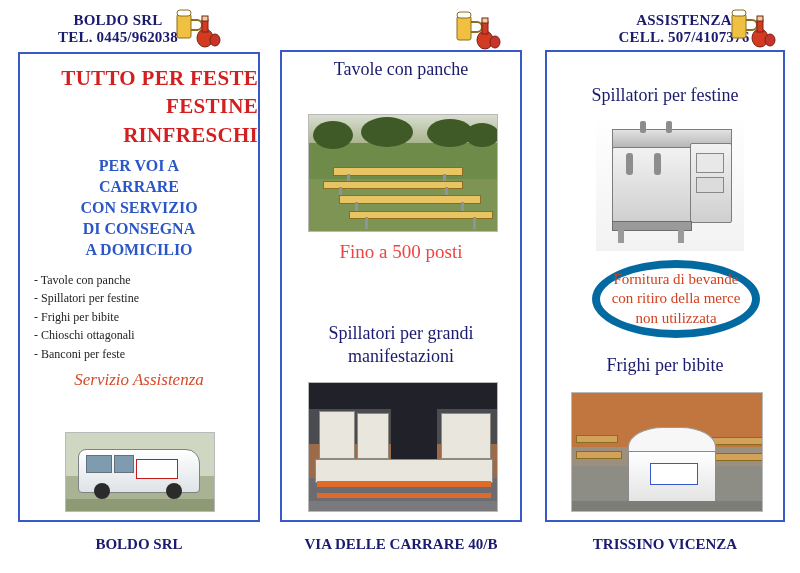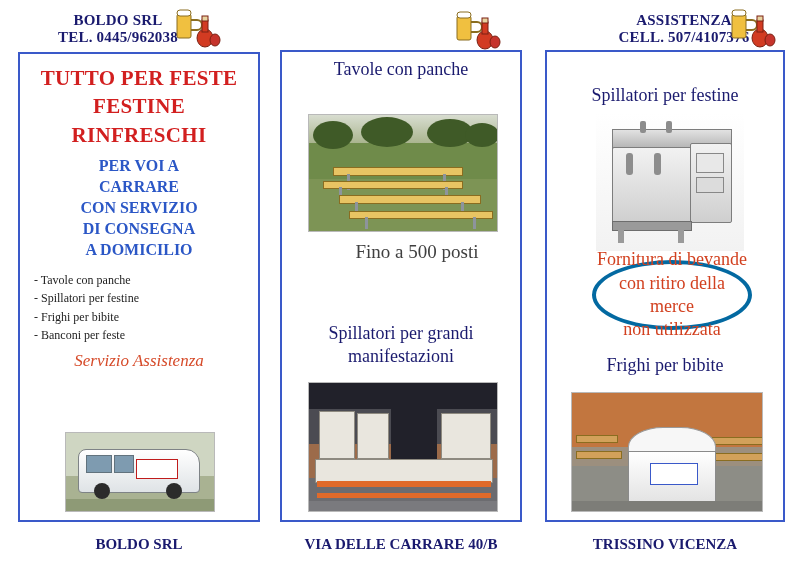--- a/index.html
+++ b/index.html
@@ -42,21 +42,21 @@
 
   
   .mug {
     position: absolute;
     width: 46px;
     height: 40px;
   }
 
   
   .left-title {
-    text-align: center;
+    text-align: right;
     color: #d21f1f;
     font-weight: bold;
     font-size: 21px;
     line-height: 1.35;
     margin-top: 10px;
     letter-spacing: .3px;
   }
   .left-sub {
     text-align: center;
     color: #2b57c6;
@@ -81,22 +81,21 @@
   }
 
   
   .ph {
     text-align: center;
     color: #1a1a6e;
     font-size: 18px;
     line-height: 1.25;
   }
   .ph.blue {
-    color: #404040;
-    padding-left: 16px;
+    color: #ef4444;
   }
 
   
   .footer {
     position: absolute;
     text-align: center;
     color: #1a1a6e;
     font-weight: bold;
     font-size: 15px;
   }
@@ -140,25 +139,25 @@
   
   .ph-van { background: linear-gradient(#cfd6c2 0 55%, #a9b292 55% 100%); }
   .ph-van .vanbody { position:absolute; background:linear-gradient(#ffffff,#dfe3e6); border:1px solid #7e8386; border-radius:8px 14px 4px 4px; }
   .ph-van .win { position:absolute; background:#7e9bb0; border:1px solid #61727d; }
   .ph-van .wheel { position:absolute; background:#2b2b2b; border-radius:50%; }
   .ph-van .sticker { position:absolute; background:#ffffff; border:1px solid #c01c1c; }
 
   
   .oval {
     position: absolute;
-    border: 4px solid #0369a1;
+    border: 8px solid #0369a1;
     border-radius: 50%;
     color: #d2401f;
     text-align: center;
-    font-size: 18px;
+    font-size: 15px;
     line-height: 1.3;
     display: flex;
     align-items: center;
     justify-content: center;
     font-family: "Liberation Serif", serif;
   }
 </style>
 </head>
 <body>
 
@@ -215,20 +214,21 @@
       <div>CARRARE</div>
       <div>CON SERVIZIO</div>
       <div>DI CONSEGNA</div>
       <div>A DOMICILIO</div>
     </div>
 
     <div class="bullets">
       <div>- Tavole con panche</div>
       <div>- Spillatori per festine</div>
       <div>- Frighi per bibite</div>
+      <div>- Chioschi ottagonali</div>
       <div>- Banconi per feste</div>
     </div>
 
     <div class="assist">Servizio Assistenza</div>
 
     <div class="photo ph-van" style="position:absolute; left:45px; top:378px; width:150px; height:80px;">
       <div class="vanbody" style="left:12px; top:16px; width:120px; height:42px;"></div>
       <div class="win" style="left:20px; top:22px; width:24px; height:16px;"></div>
       <div class="win" style="left:48px; top:22px; width:18px; height:16px;"></div>
       <div class="sticker" style="left:70px; top:26px; width:40px; height:18px;"></div>

